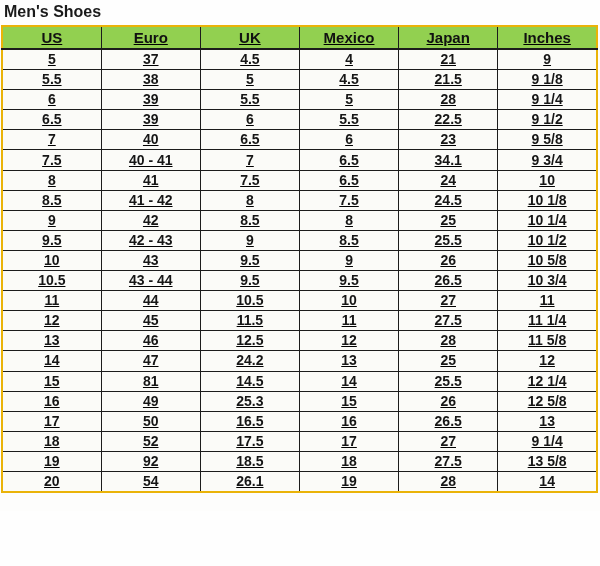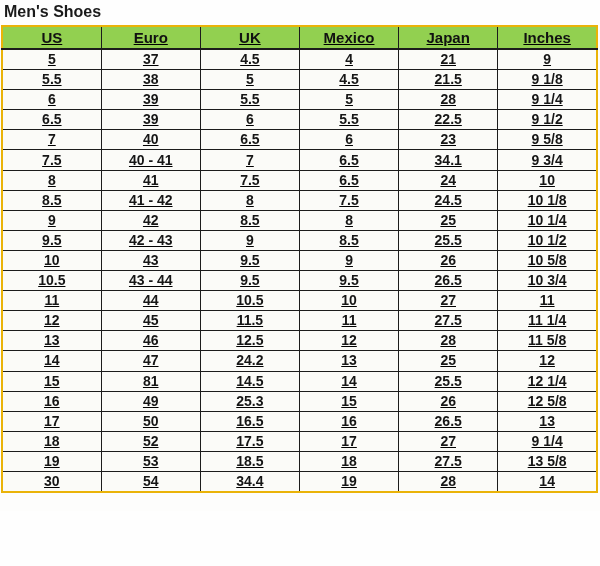--- a/index.html
+++ b/index.html
@@ -234,30 +234,30 @@
         <tr>
           <td>18</td>
           <td>52</td>
           <td>17.5</td>
           <td>17</td>
           <td>27</td>
           <td>9 1/4</td>
         </tr>
         <tr>
           <td>19</td>
-          <td>53</td>
+          <td>92</td>
           <td>18.5</td>
           <td>18</td>
           <td>27.5</td>
           <td>13 5/8</td>
         </tr>
         <tr>
-          <td>30</td>
+          <td>20</td>
           <td>54</td>
-          <td>34.4</td>
+          <td>26.1</td>
           <td>19</td>
           <td>28</td>
           <td>14</td>
         </tr>
       </tbody>
   </table>
 
   <div class="bottom-gap"></div>
 </div>
 

